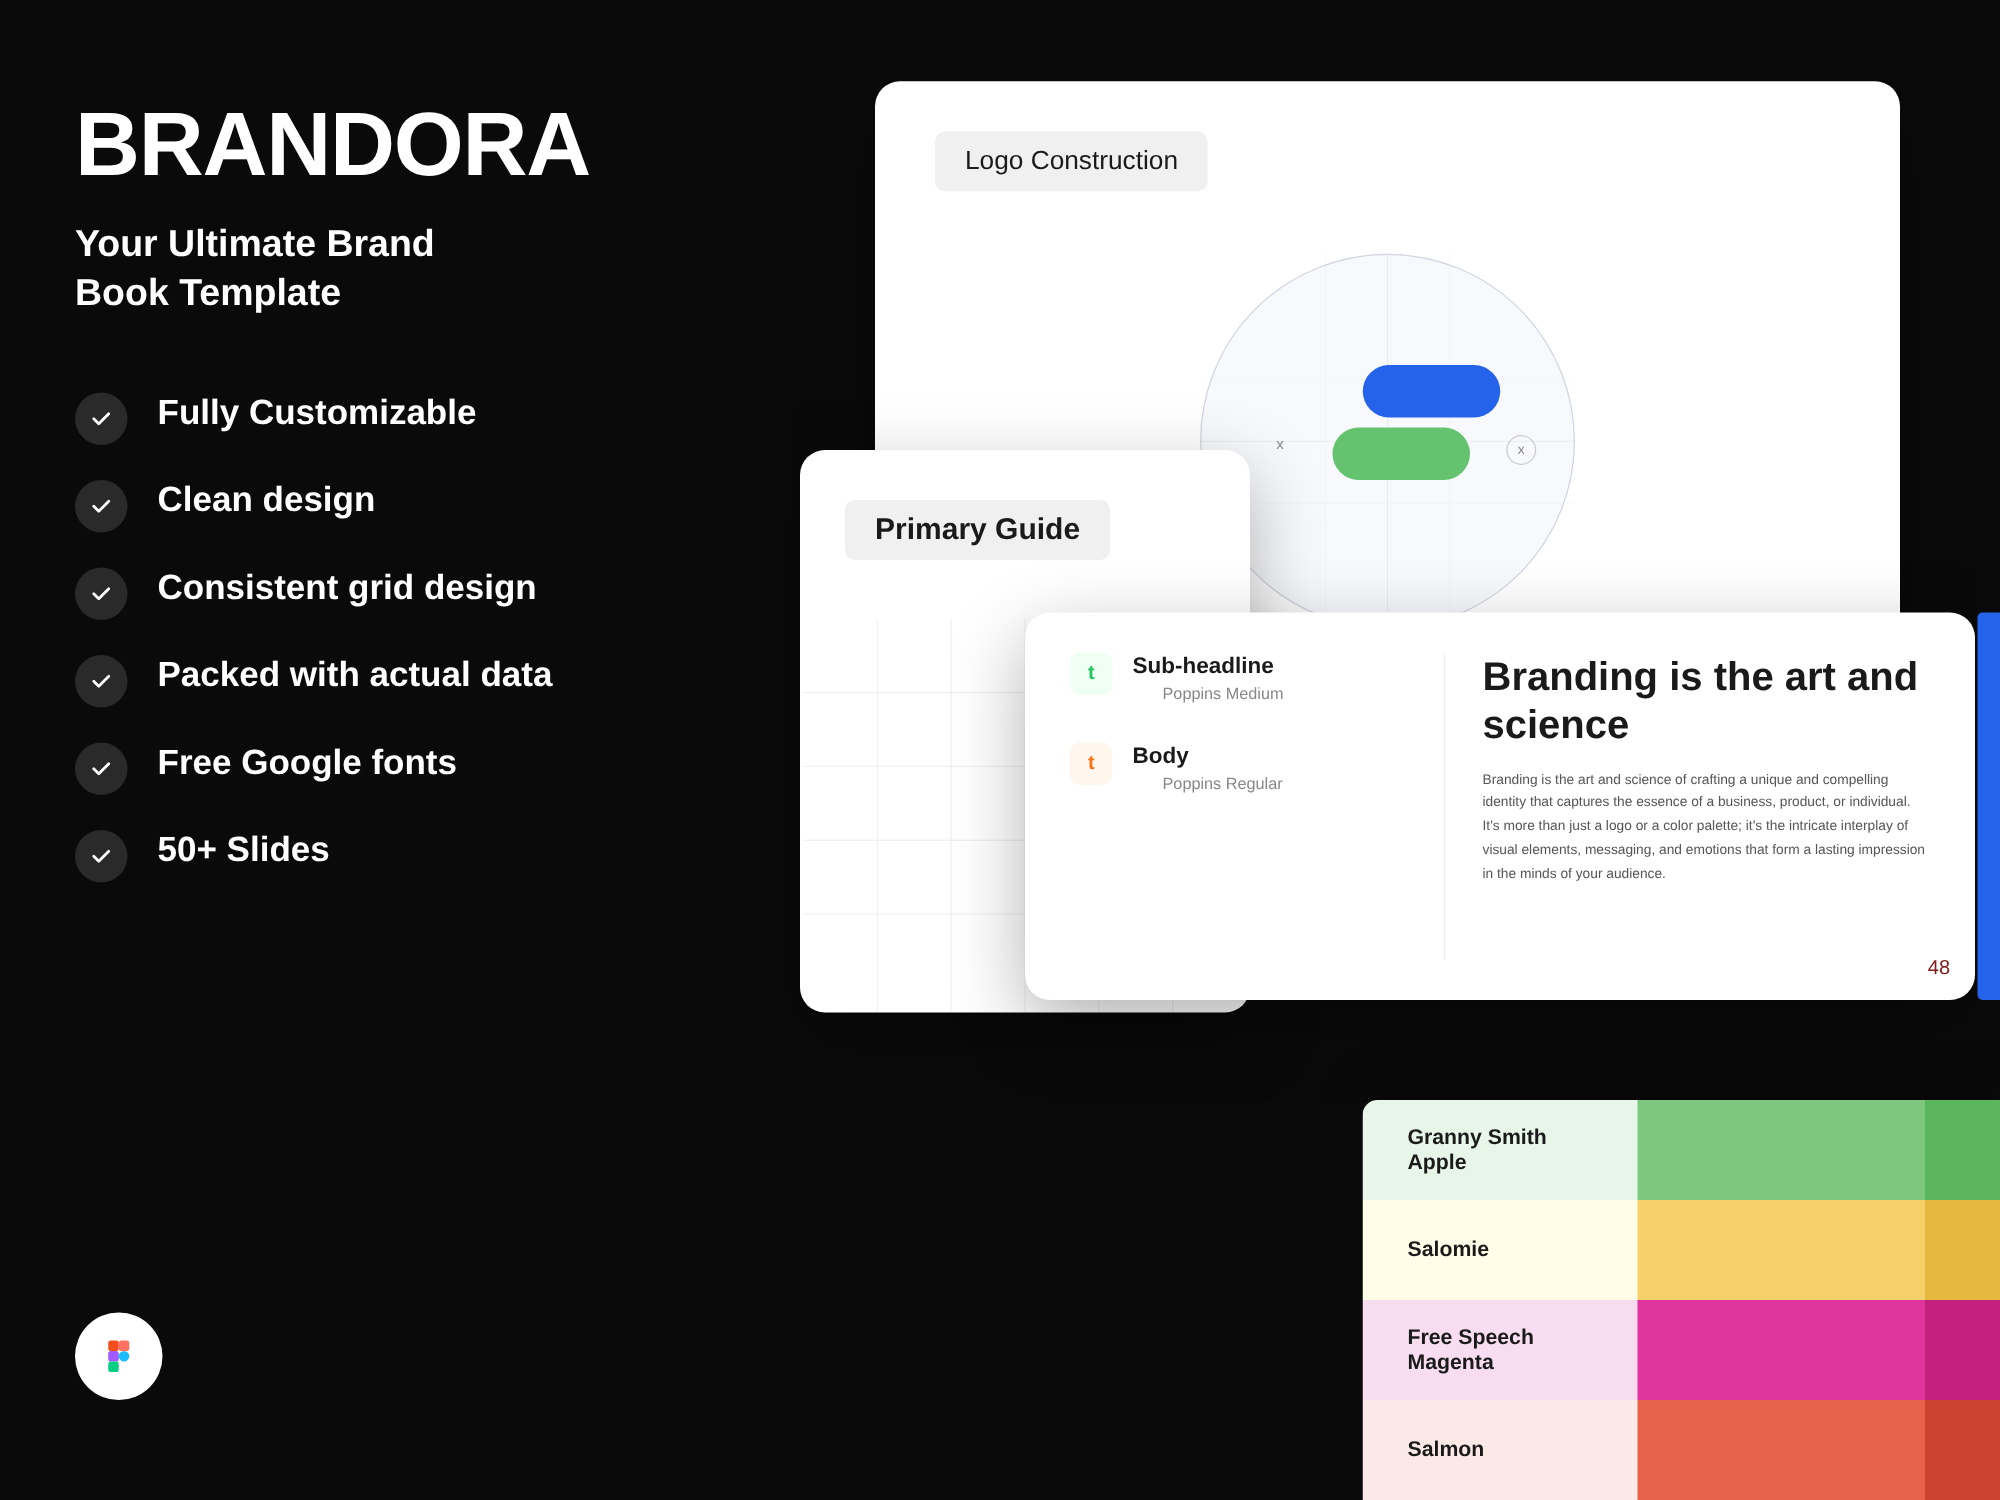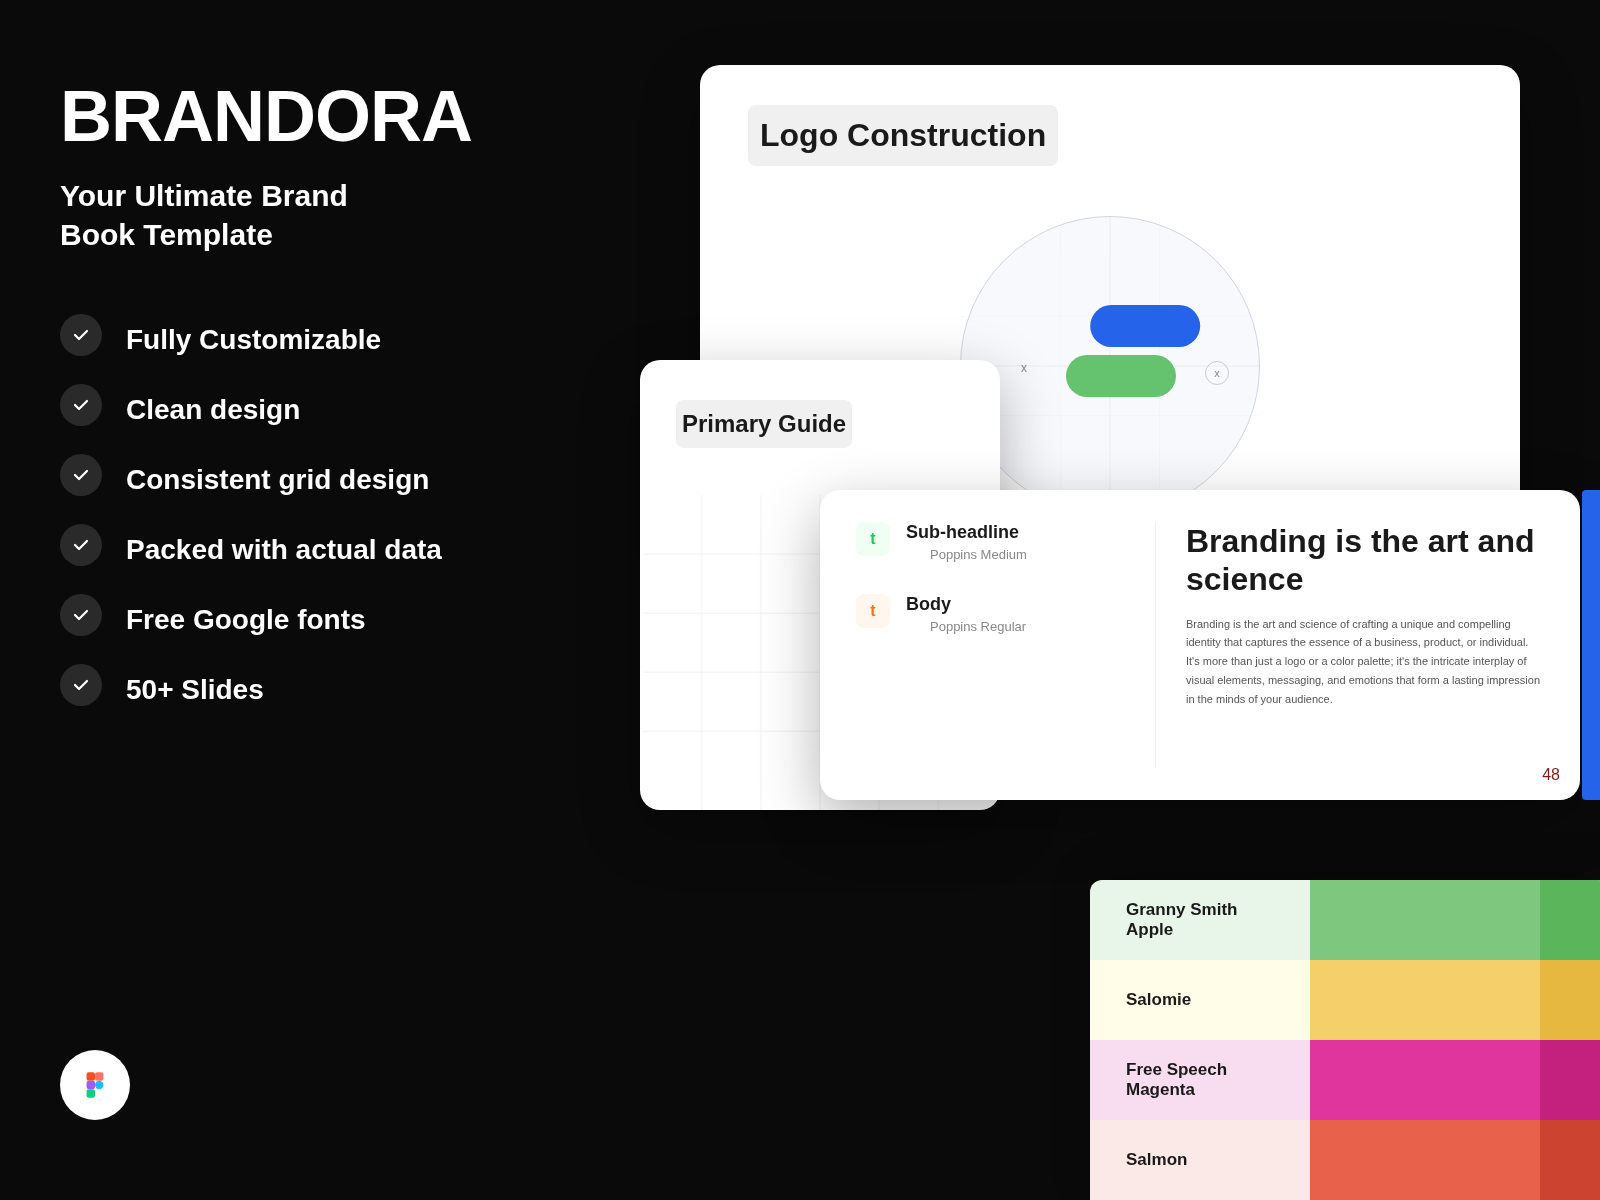--- a/index.html
+++ b/index.html
@@ -39,21 +39,21 @@
 
     .features-list {
       list-style: none;
       display: flex;
       flex-direction: column;
       gap: 28px;
     }
 
     .feature-item {
       display: flex;
-      align-items: flex-end;
+      align-items: flex-start;
       gap: 24px;
     }
 
     .check-circle {
       width: 42px;
       height: 42px;
       border-radius: 50%;
       background: #2a2a2a;
       display: flex;
       align-items: center;
@@ -106,25 +106,25 @@
       border-radius: 20px;
       box-shadow: 0 20px 60px rgba(0,0,0,0.3);
       overflow: hidden;
     }
 
     .card-logo-inner {
       padding: 40px 48px;
     }
 
     .logo-construction-title {
-      font-size: 32px;
-      font-weight: 700;
+      font-size: 21px;
+      font-weight: 400;
       color: #1a1a1a;
       margin-bottom: 30px;
-      padding: 12px 12px;
+      padding: 12px 24px;
       background: #f0f0f0;
       border-radius: 8px;
       display: inline-block;
     }
 
     .logo-circle-area {
       display: flex;
       justify-content: center;
       align-items: center;
       margin-top: 20px;
@@ -200,21 +200,21 @@
       padding: 40px 36px;
       overflow: hidden;
     }
 
     .primary-guide-title {
       font-size: 24px;
       font-weight: 700;
       color: #1a1a1a;
       margin-bottom: 24px;
       background: #f0f0f0;
-      padding: 10px 6px;
+      padding: 10px 24px;
       border-radius: 8px;
       display: inline-block;
     }
 
     
     .card-typography {
       position: absolute;
       top: 490px;
       left: 180px;
       width: 760px;

